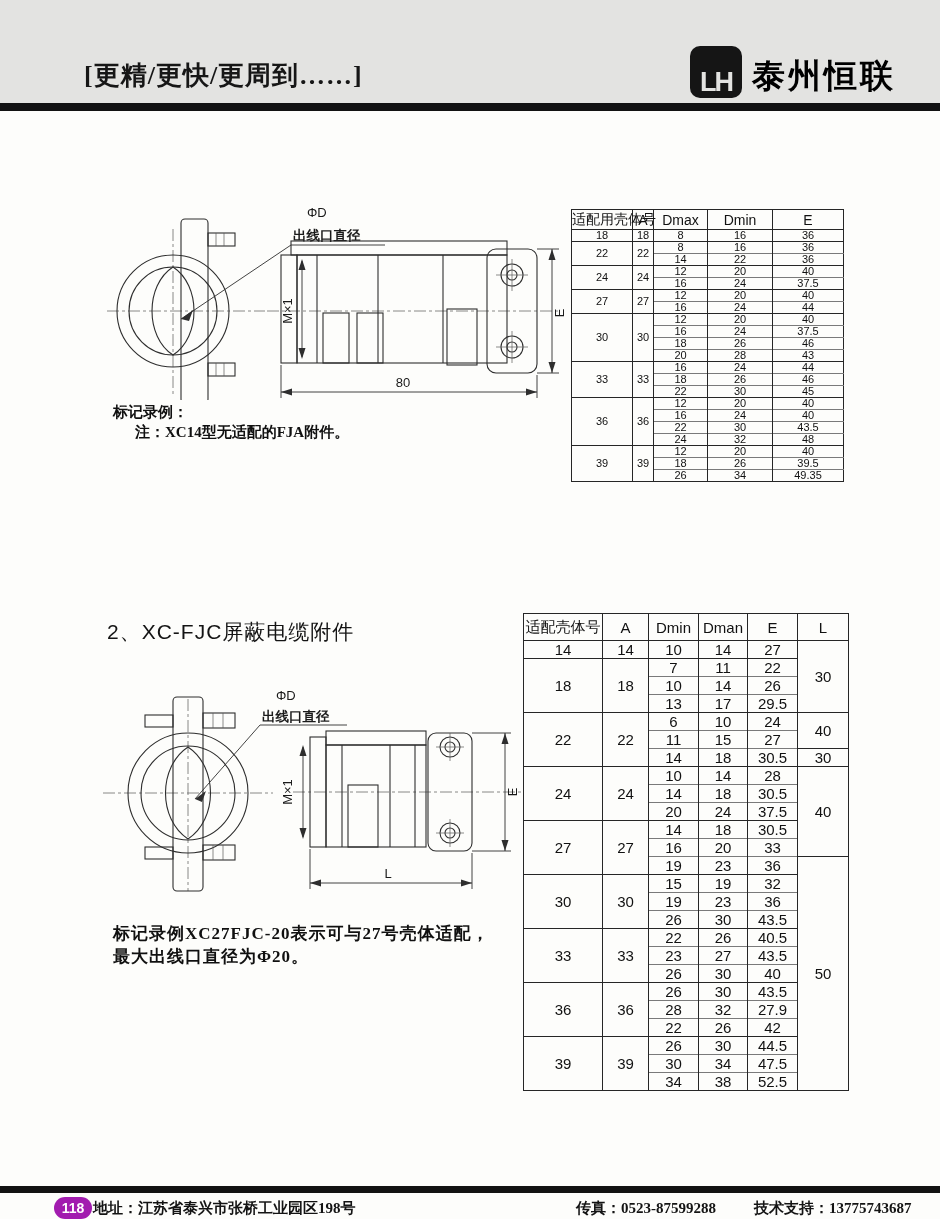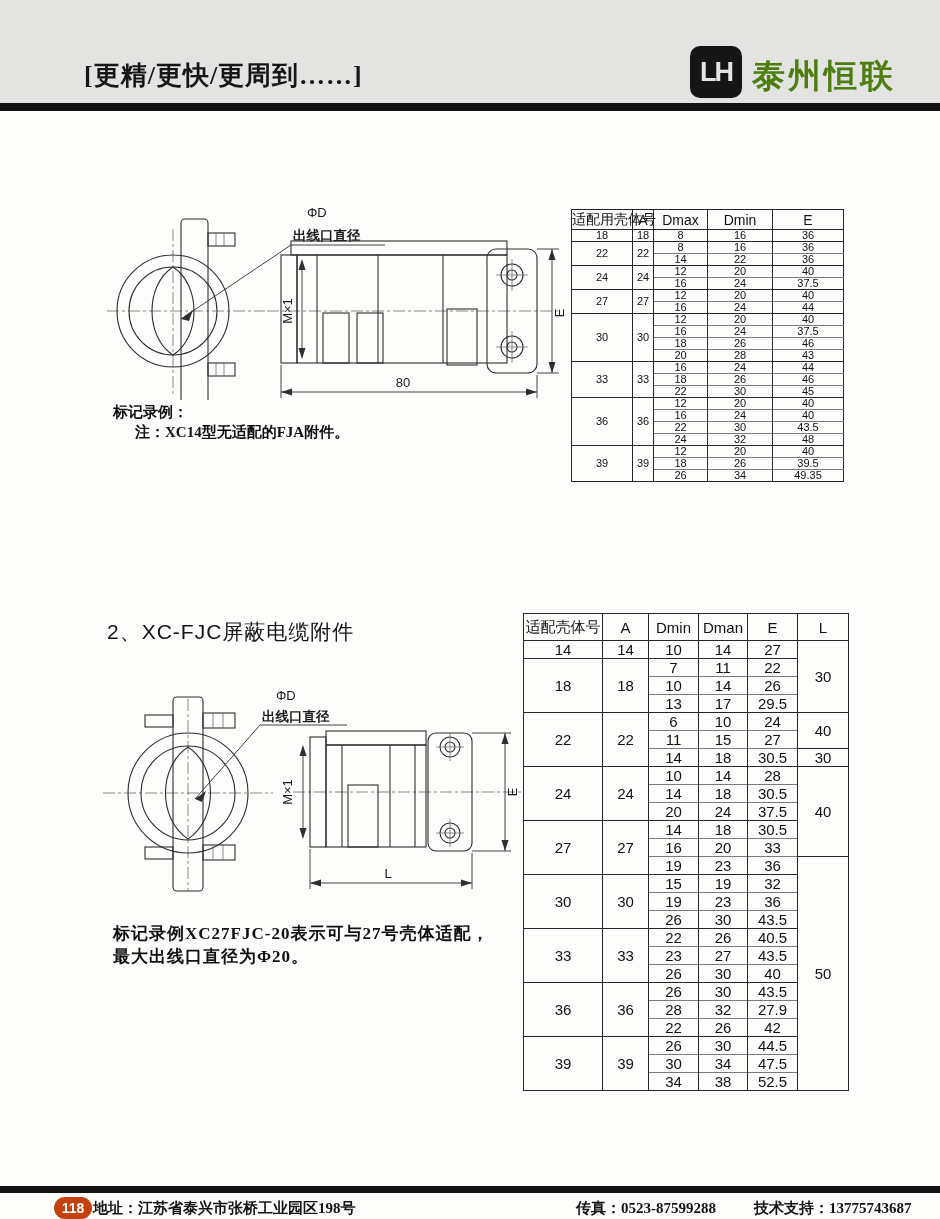--- a/index.html
+++ b/index.html
@@ -3,24 +3,24 @@
 <meta charset="utf-8">
 <style>
   html,body{margin:0;padding:0;background:#cfcfcf;}
   .page{position:relative;width:940px;height:1219px;background:#fdfdfb;overflow:hidden;
         font-family:"Liberation Serif",serif;color:#141414;}
   
   .header-band{position:absolute;left:0;top:0;width:940px;height:103px;background:#e3e3e1;}
   .header-rule{position:absolute;left:0;top:103px;width:940px;height:8px;background:#121212;}
   .slogan{position:absolute;left:84px;top:58px;font-size:26px;font-weight:bold;letter-spacing:1px;color:#161616;}
   .logo-mark{position:absolute;left:690px;top:46px;width:52px;height:52px;background:#151515;border-radius:10px;
-             display:flex;align-items:center;justify-content:center;color:#e3e3e1;
+             display:flex;align-items:flex-end;justify-content:center;color:#e3e3e1;
              font-family:"Liberation Sans",sans-serif;font-weight:bold;font-size:27px;letter-spacing:-2px;}
   .logo-name{position:absolute;left:752px;top:54px;font-family:"Liberation Sans",sans-serif;
-             font-weight:bold;font-size:33px;letter-spacing:3px;color:#4d7c0f;}
+             font-weight:bold;font-size:33px;letter-spacing:3px;color:#000000;}
   
   .note{position:absolute;font-weight:bold;font-size:15px;line-height:20px;color:#101010;}
   .note .ind{padding-left:22px;}
   .note1{left:113px;top:402px;}
   .note2{left:113px;top:922px;font-size:17px;line-height:23px;letter-spacing:1px;}
   .s2title{position:absolute;left:107px;top:618px;font-family:"Liberation Sans",sans-serif;
            font-weight:normal;font-size:21px;letter-spacing:1px;}
   .s2sub{position:absolute;left:107px;top:650px;font-family:"Liberation Sans",sans-serif;
          font-size:18px;letter-spacing:1px;}
   
@@ -41,21 +41,21 @@
   .drawing{position:absolute;}
   .ln{fill:none;stroke:#2e2e2e;stroke-width:1.1;}
   .thin{fill:none;stroke:#5a5a5a;stroke-width:0.7;}
   .cl{fill:none;stroke:#6a6a6a;stroke-width:0.8;stroke-dasharray:12 3 3 3;}
   .dim{fill:none;stroke:#2e2e2e;stroke-width:0.9;}
   .ar{fill:#2e2e2e;stroke:none;}
   .lbl{font-family:"Liberation Sans",sans-serif;font-size:13px;fill:#1a1a1a;}
   .lblcn{font-family:"Liberation Serif",serif;font-size:13.5px;font-weight:bold;fill:#1a1a1a;}
   
   .footer-rule{position:absolute;left:0;top:1186px;width:940px;height:7px;background:#121212;}
-  .badge{position:absolute;left:54px;top:1197px;width:38px;height:22px;background:#c2410c;border-radius:12px;
+  .badge{position:absolute;left:54px;top:1197px;width:38px;height:22px;background:#a21caf;border-radius:12px;
          color:#fff;font-family:"Liberation Sans",sans-serif;font-size:14px;font-weight:bold;
          display:flex;align-items:center;justify-content:center;}
   .ftext{position:absolute;top:1199px;font-size:15px;font-weight:bold;color:#141414;}
   .f-addr{left:93px;} .f-phone{left:400px;margin-top:44px;} .f-fax{left:576px;} .f-support{left:754px;}
 </style>
 </head>
 <body>
 
 <div class="page">
 

